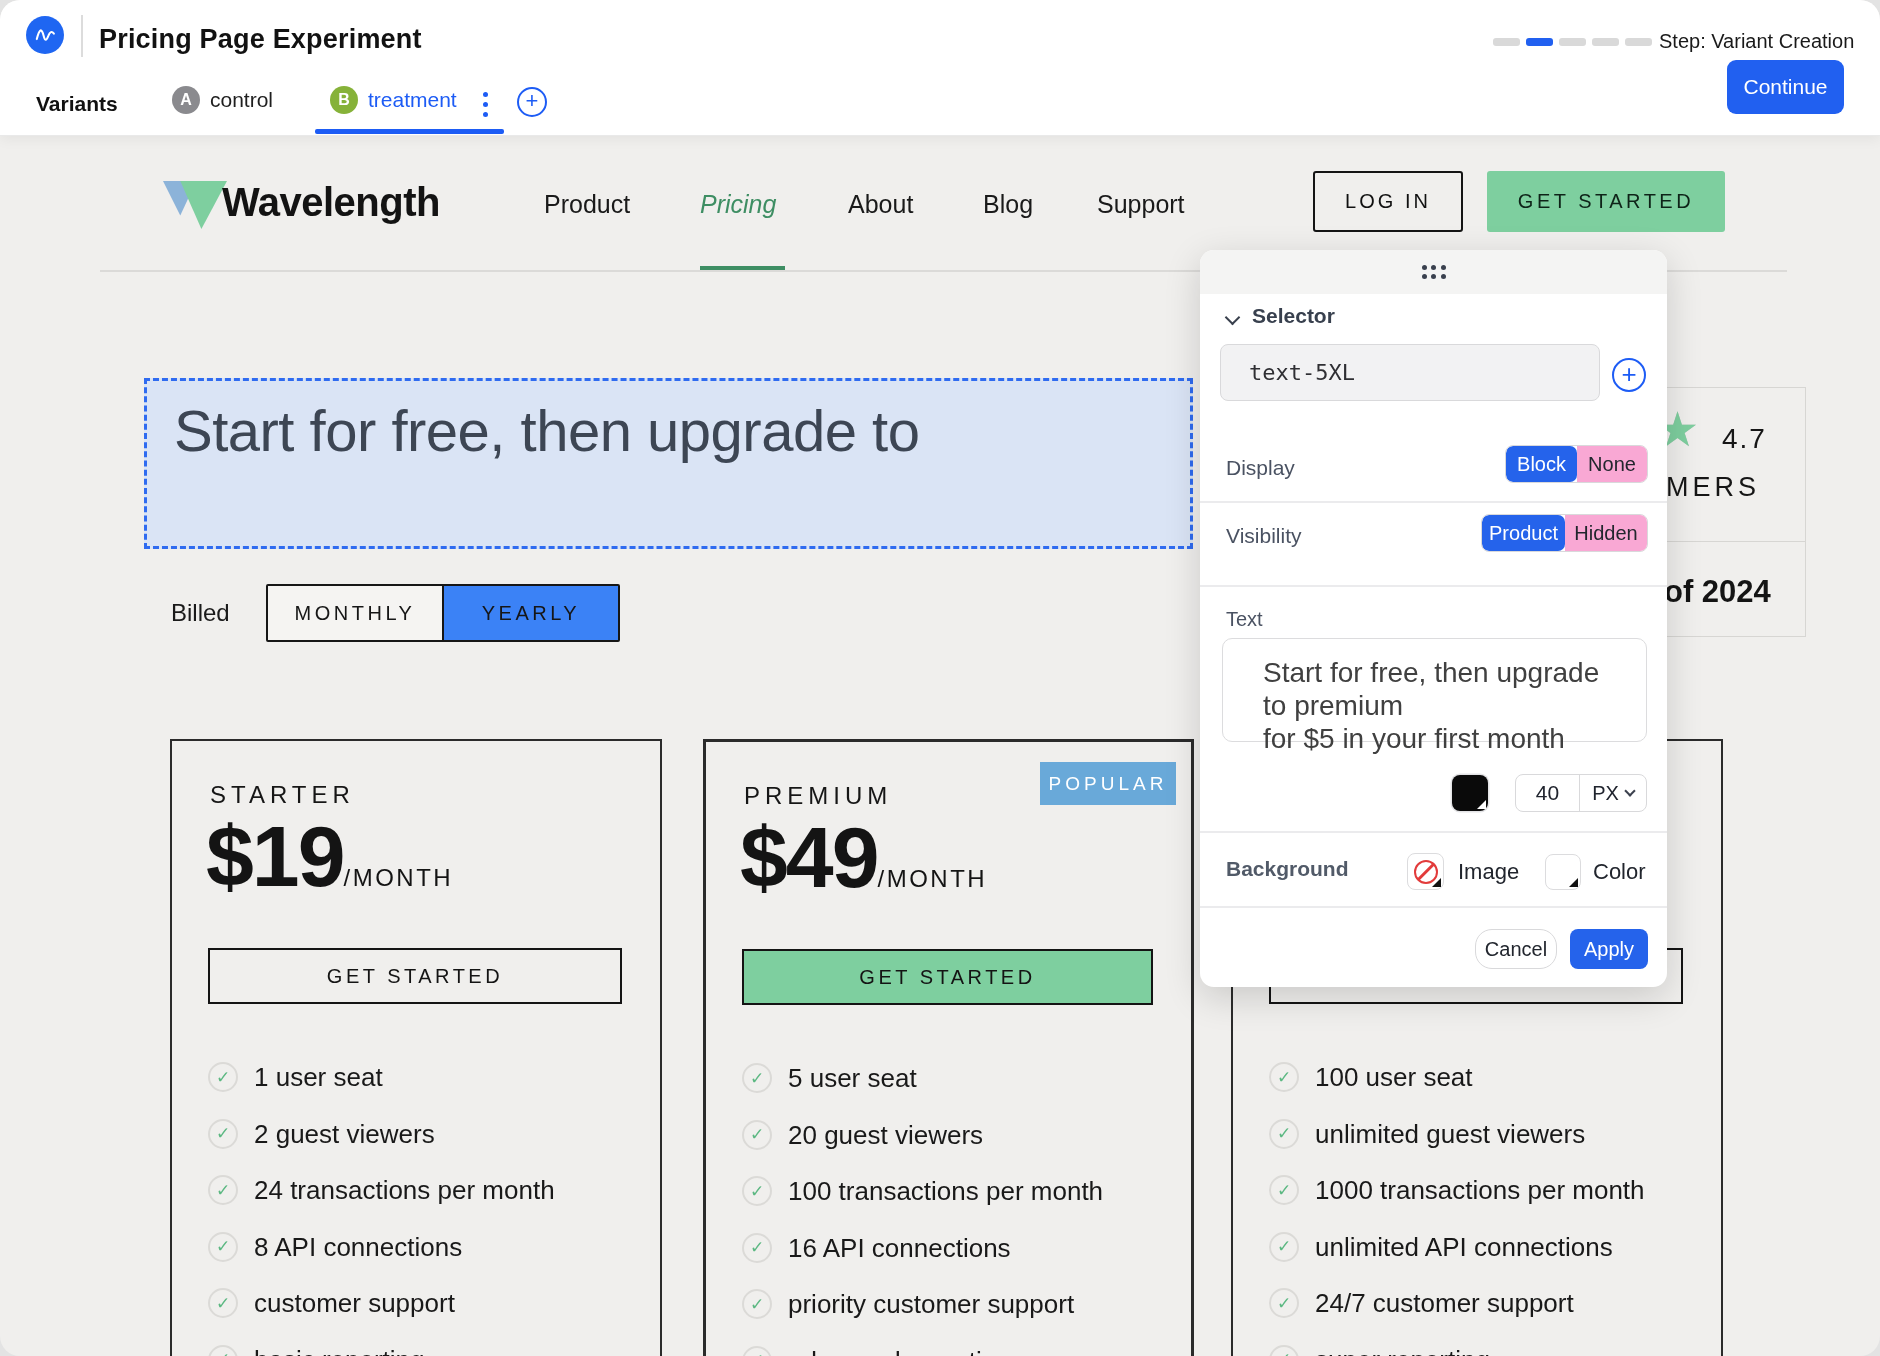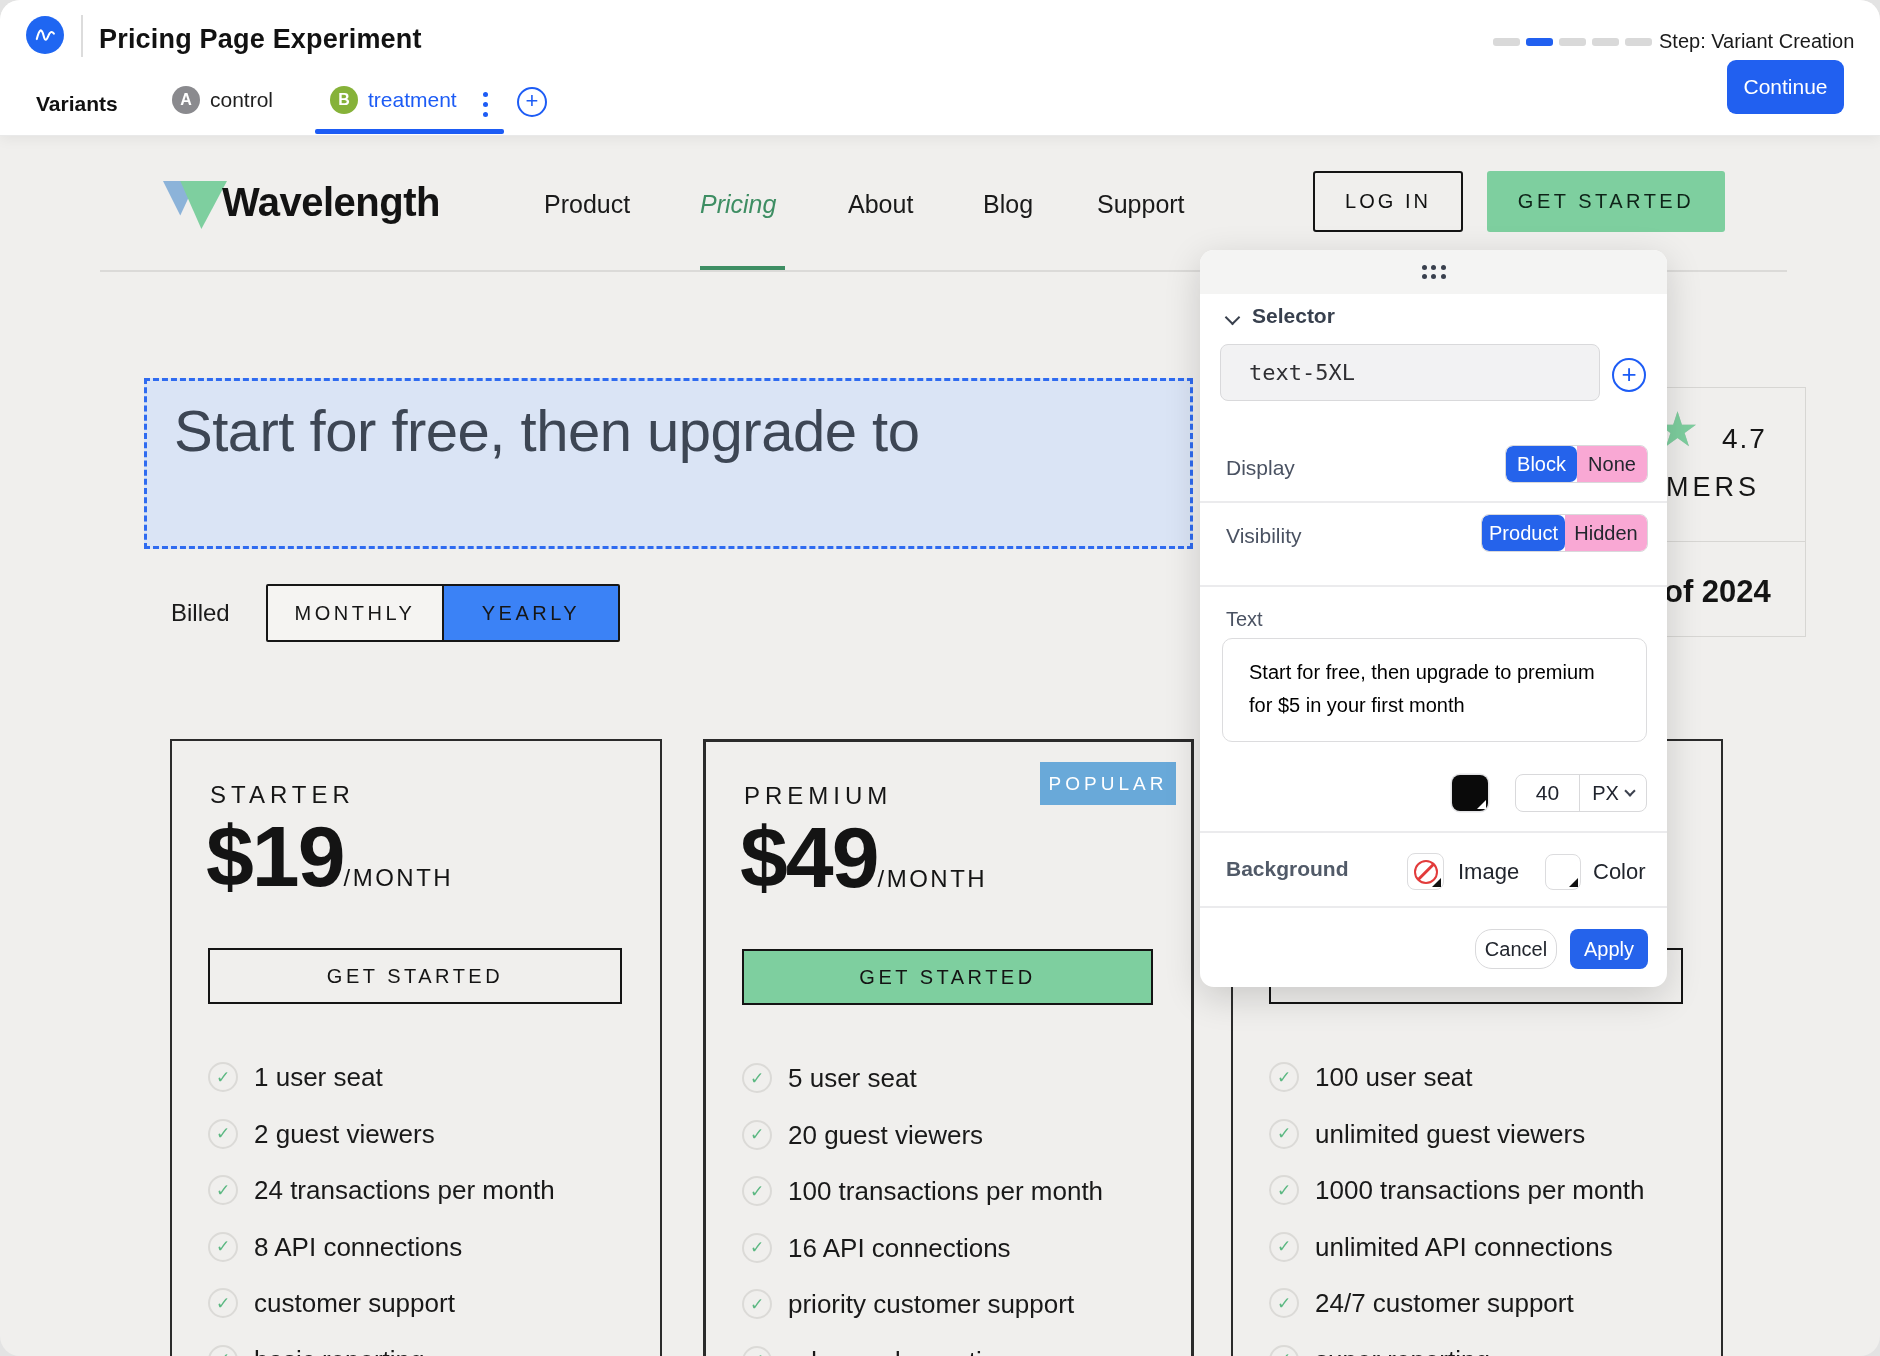--- a/index.html
+++ b/index.html
@@ -86,21 +86,21 @@
   .sel-chev { position:absolute; left:27px; top:62px; width:11px; height:11px; }
   .sel-label { position:absolute; left:52px; top:54px; font-size:21px; font-weight:600; color:#38404e; }
   .sel-input { position:absolute; left:20px; top:94px; width:380px; height:57px; background:#f2f2f3; border:1.5px solid #d9d9db; border-radius:8px; font-family:"DejaVu Sans Mono","Liberation Mono",monospace; font-size:22px; color:#2f2f33; padding-left:28px; }
   .sel-add { position:absolute; left:412px; top:108px; width:34px; height:34px; border:2.5px solid #1d5cf5; border-radius:50%; color:#1d5cf5; font-size:26px; line-height:28px; text-align:center; cursor:pointer; background:#fff; }
   .prow-label { position:absolute; left:26px; font-size:21px; font-weight:500; color:#4a5262; }
   .seg-group { position:absolute; right:19px; height:38px; display:flex; border:1.5px solid #d9d9db; border-radius:8px; overflow:hidden; background:#fff; }
   .seg { display:flex; align-items:center; justify-content:center; font-size:20px; color:#22262e; cursor:pointer; background:#f9a8d4; }
   .seg.active { background:#2563eb; color:#fff; border-radius:7px; }
   .pdiv { position:absolute; left:0; right:0; height:1.5px; background:#ebebed; }
   .text-label { position:absolute; left:26px; top:358px; font-size:20px; font-weight:500; color:#4a5262; }
-  .text-input { position:absolute; left:22px; top:388px; width:425px; height:104px; border:1.5px solid #dcdcde; border-radius:10px; background:#fff; padding:17px 26px; font-size:20px; line-height:33px; color:#000000; cursor:text; }
+  .text-input { position:absolute; left:22px; top:388px; width:425px; height:104px; border:1.5px solid #dcdcde; border-radius:10px; background:#fff; padding:17px 40px; font-size:28px; line-height:33px; color:#404040; cursor:text; }
   .swatch { position:absolute; border-radius:8px; }
   .swatch::after { content:""; position:absolute; right:2px; bottom:2px; width:0; height:0; border-left:9px solid transparent; border-bottom:9px solid #111; }
   .swatch-black { left:252px; top:525px; width:36px; height:36px; background:#0a0a0a; box-shadow:0 0 0 1.5px #e3e3e5; }
   .swatch-black::after { border-bottom-color:#fff; }
   .size-group { position:absolute; left:315px; top:524px; width:132px; height:38px; border:1.5px solid #d9d9db; border-radius:8px; display:flex; }
   .size-val { width:64px; border:none; border-right:1.5px solid #d9d9db; text-align:center; font-size:21px; color:#20242e; font-family:inherit; background:transparent; border-radius:8px 0 0 8px; }
   .unit-cell { flex:1; display:flex; align-items:center; justify-content:center; gap:7px; font-size:20px; color:#20242e; cursor:pointer; }
   .unit-chev { width:8px; height:8px; border-width:2px; margin-top:-4px; border-color:#3c424e; }
   .bg-label { position:absolute; left:26px; top:607px; font-size:21px; font-weight:600; color:#515a68; }
   .swatch-img { left:207px; top:603px; width:37px; height:37px; background:#fff; border:1.5px solid #dcdcde; display:flex; align-items:center; justify-content:center; cursor:pointer; }

